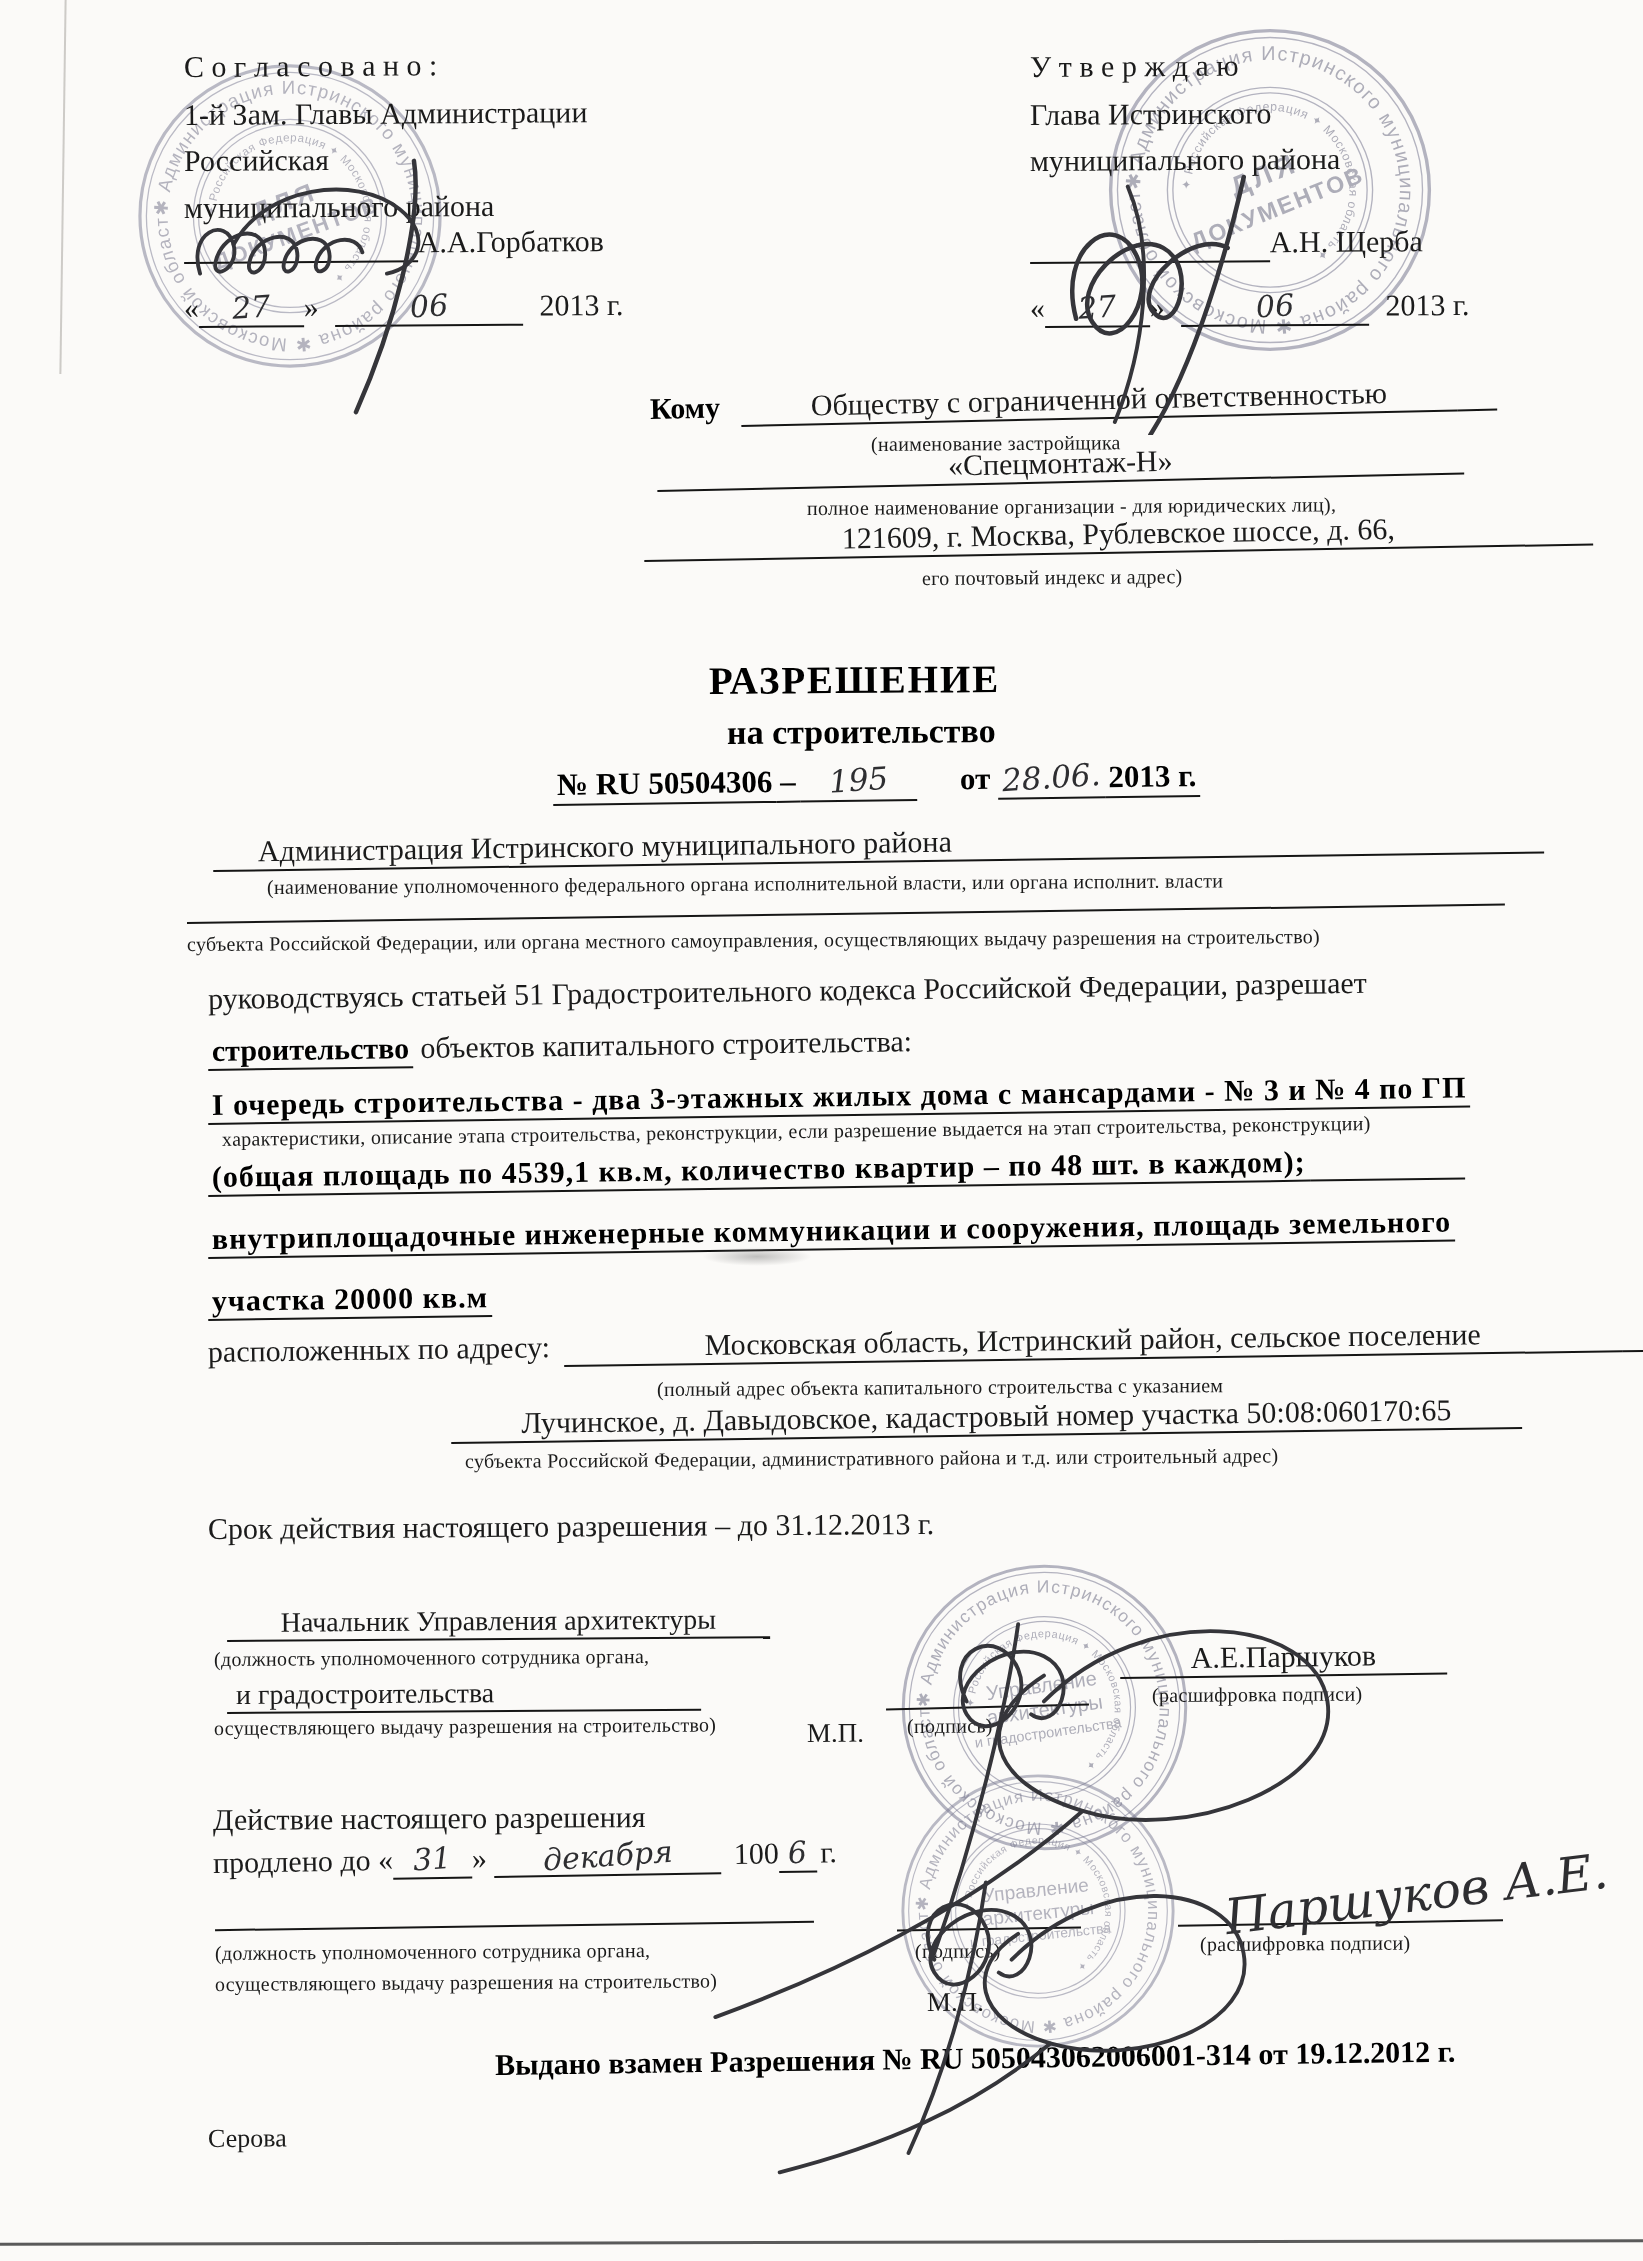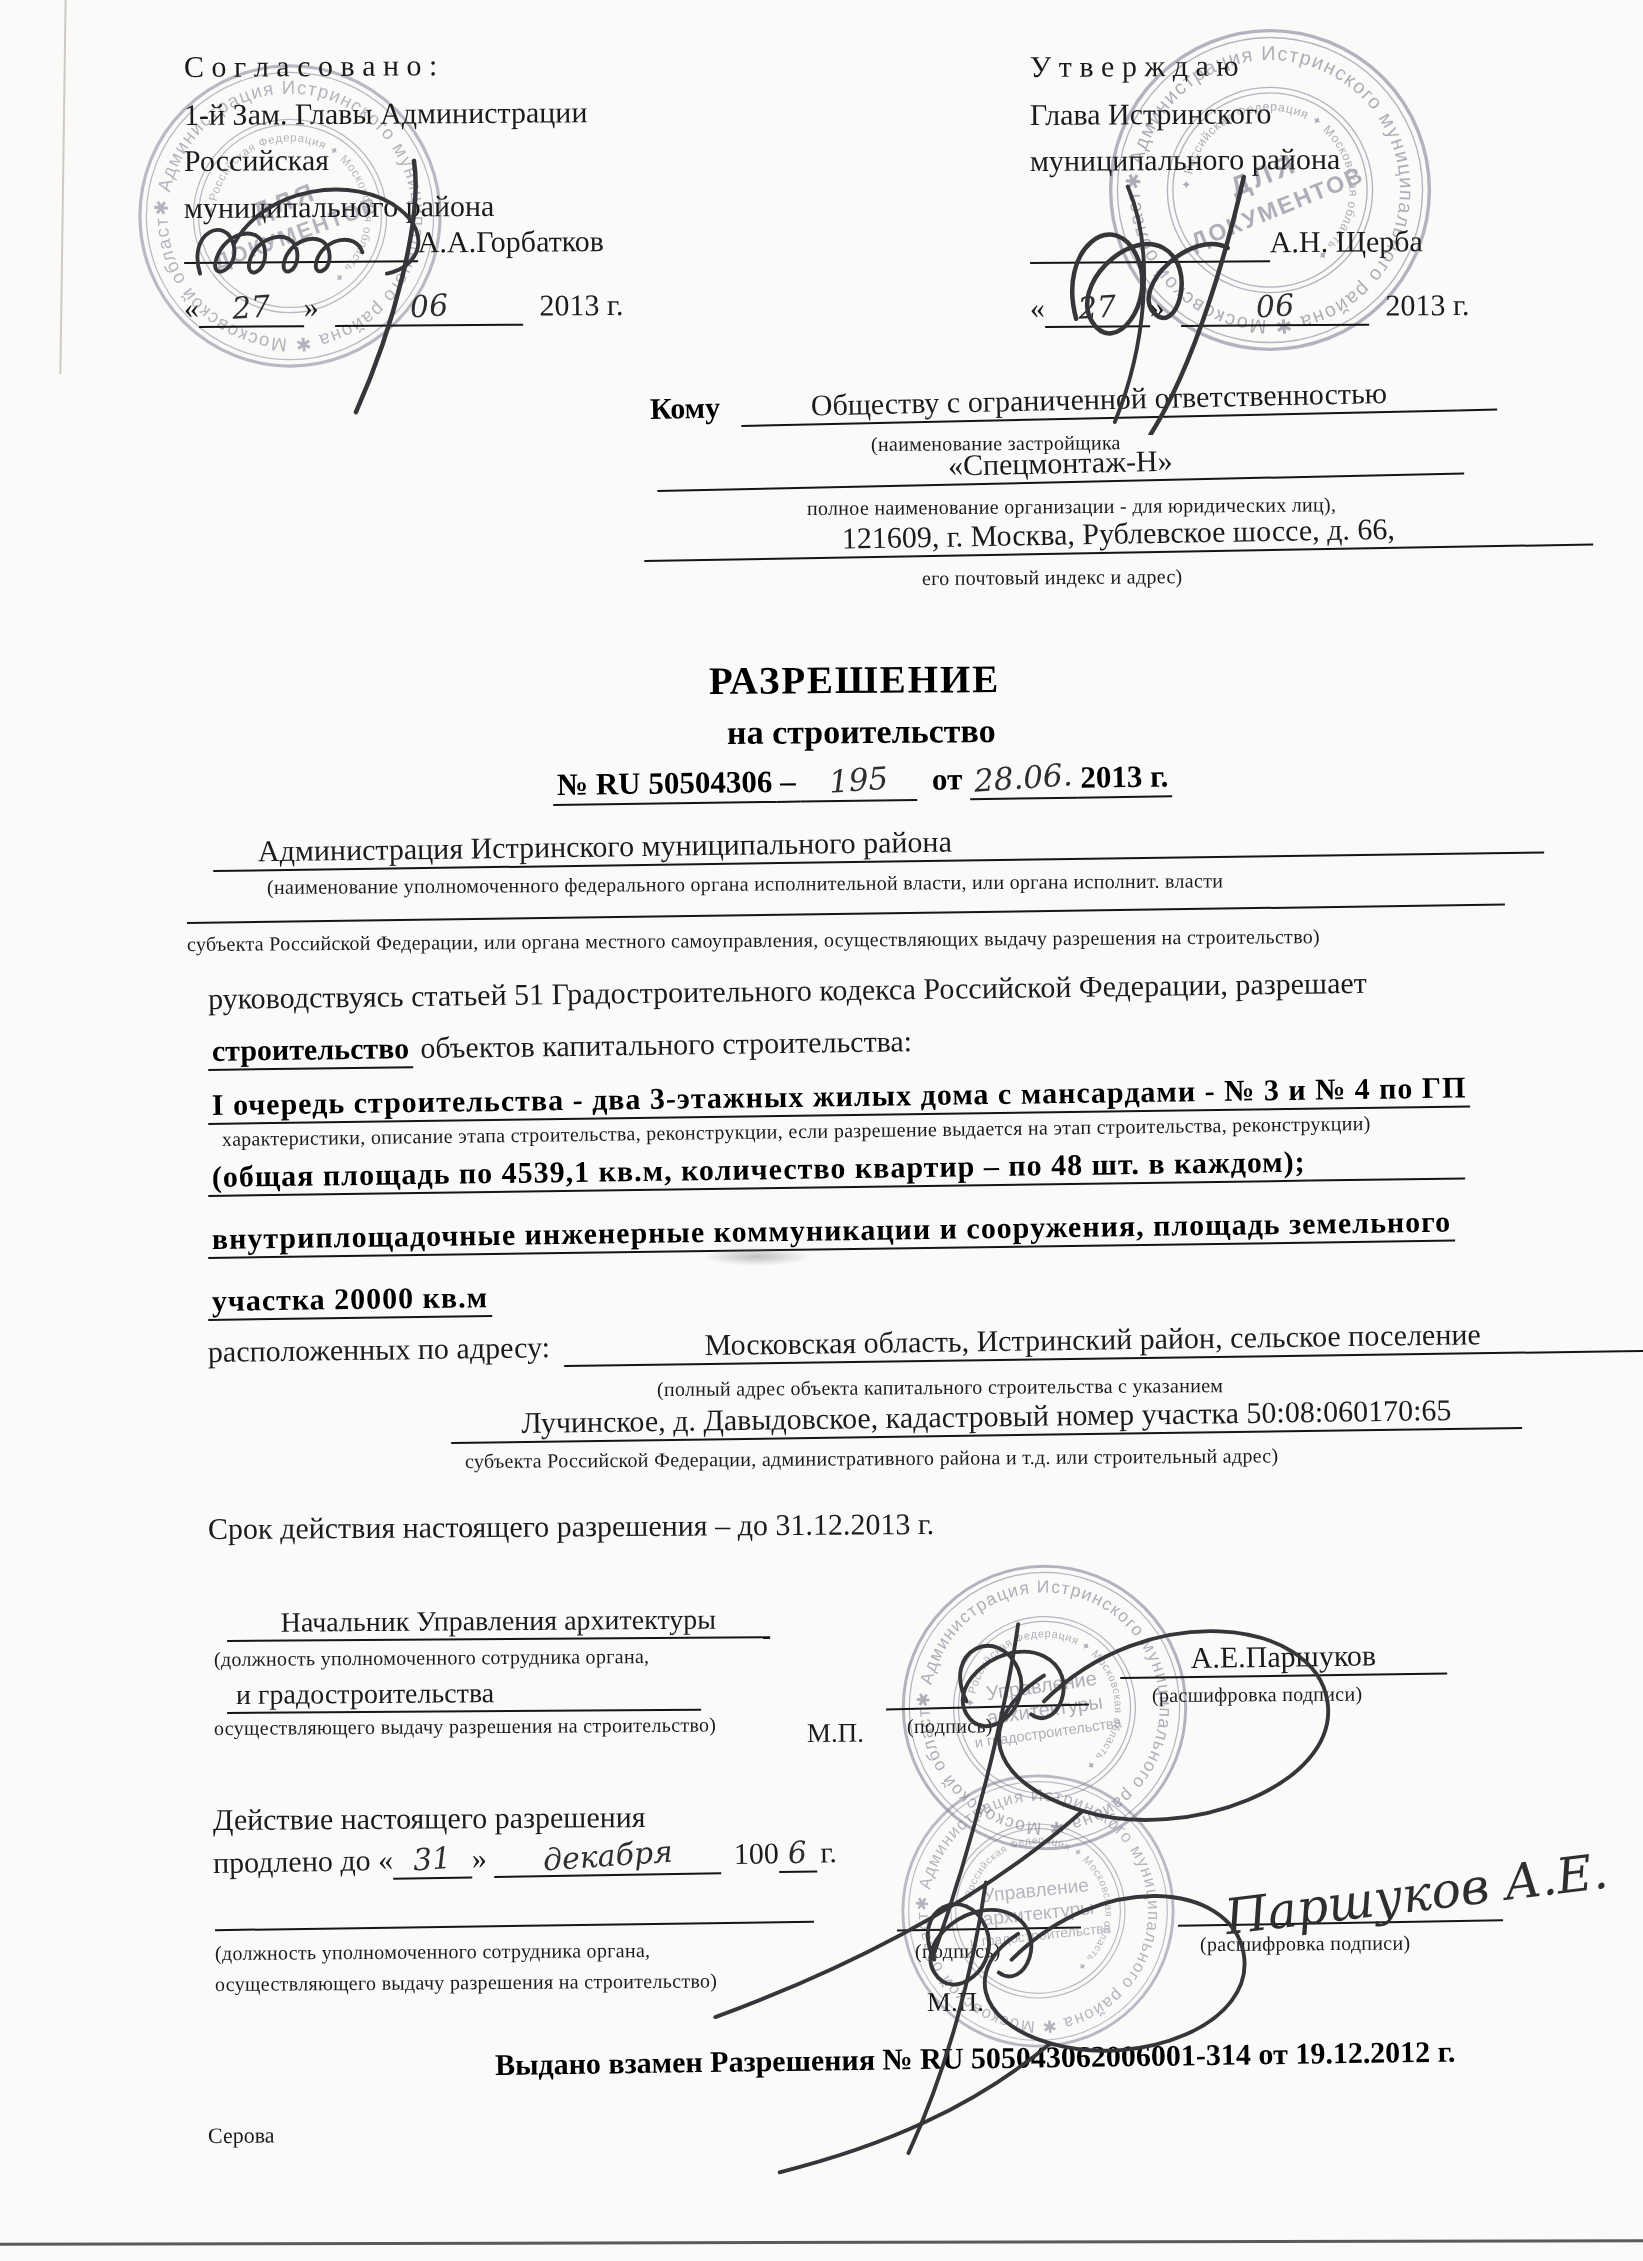--- a/index.html
+++ b/index.html
@@ -136,21 +136,21 @@
 <div class="row small r04" style="left:807px;top:497px">полное наименование организации - для юридических лиц),</div>
 <div class="row t r10" style="left:644px;top:525px">
   <span class="u ctr" style="width:941px">121609, г. Москва, Рублевское шоссе, д. 66,</span>
 </div>
 <div class="row small r04" style="left:922px;top:567px">его почтовый индекс и адрес)</div>
 
 <div class="row b r04" style="left:709px;top:659px;font-size:39px;letter-spacing:1.9px">РАЗРЕШЕНИЕ</div>
 <div class="row b r04" style="left:727px;top:714px;font-size:34px">на строительство</div>
 <div class="row b r08" style="left:553px;top:767px;font-size:31px">
   <span class="u">№ RU 50504306</span><span class="u">–</span><span class="u ctr" style="width:110px"><span class="hw" style="font-weight:normal">195</span></span>
-  <span style="margin-left:7px">от</span>
+  <span style="margin-left:35px">от</span>
   <span class="u"><span class="hw" style="font-weight:normal">28.06.</span></span><span class="u">2013 г.</span>
 </div>
 
 <div class="row t r08" style="left:213px;top:835px">
   <span class="u" style="width:1282px;padding-left:45px">Администрация Истринского муниципального района</span>
 </div>
 <div class="row small r04" style="left:267px;top:876px">(наименование уполномоченного федерального органа исполнительной власти, или органа исполнит. власти</div>
 <div class="hline r08" style="left:187px;top:922px;width:1318px"></div>
 <div class="row small r04" style="left:187px;top:933px">субъекта Российской Федерации, или органа местного самоуправления, осуществляющих выдачу разрешения на строительство)</div>
 
@@ -212,21 +212,21 @@
 <div class="hline" style="left:897px;top:1928px;width:184px;transform:rotate(-1deg)"></div>
 <div class="row small r04" style="left:915px;top:1940px">(подпись)</div>
 <div class="hline" style="left:1178px;top:1922px;width:325px;transform:rotate(-1deg)"></div>
 <div class="row small r04" style="left:1200px;top:1933px">(расшифровка подписи)</div>
 <div class="row" style="left:1224px;top:1868px;font-size:49px;transform:rotate(-4deg)">
   <span class="hw">Паршуков А.Е.</span>
 </div>
 <div class="row r04" style="left:927px;top:1987px;font-size:27px">М.П.</div>
 
 <div class="row b r08" style="left:495px;top:2048px;font-size:30px">Выдано взамен Разрешения № RU 505043062006001-314 от 19.12.2012 г.</div>
-<div class="row r04" style="left:208px;top:2124px;font-size:22px">Серова</div>
+<div class="row r04" style="left:208px;top:2124px;font-size:26px">Серова</div>
 
 <svg class="sig" style="left:174px;top:148px;width:400px;height:277px" viewBox="0 0 620 430">
   <path stroke-width="6" d="M40,195 C20,130 80,105 92,150 C102,190 52,210 66,170 C80,130 132,118 140,155 C148,195 106,208 118,172 C130,136 182,124 190,158 C198,194 160,205 172,172 C184,139 232,128 240,160 C248,194 210,204 222,172 C234,140 282,130 292,162"></path>
   <path stroke-width="6" d="M92,150 C140,60 280,40 350,95 C400,135 380,185 330,195"></path>
   <path stroke-width="7" d="M372,20 C386,110 340,280 282,410"></path>
 </svg>
 
 <svg class="sig" style="left:1031px;top:151px;width:374px;height:284px" viewBox="0 0 580 440">
   <path stroke-width="7" d="M70,260 C40,150 130,85 165,165 C195,235 130,320 95,265 C60,210 150,120 205,150 C260,180 225,290 190,250 C155,210 250,120 305,150"></path>
   <path stroke-width="7" d="M330,40 C305,150 255,330 185,440"></path>

